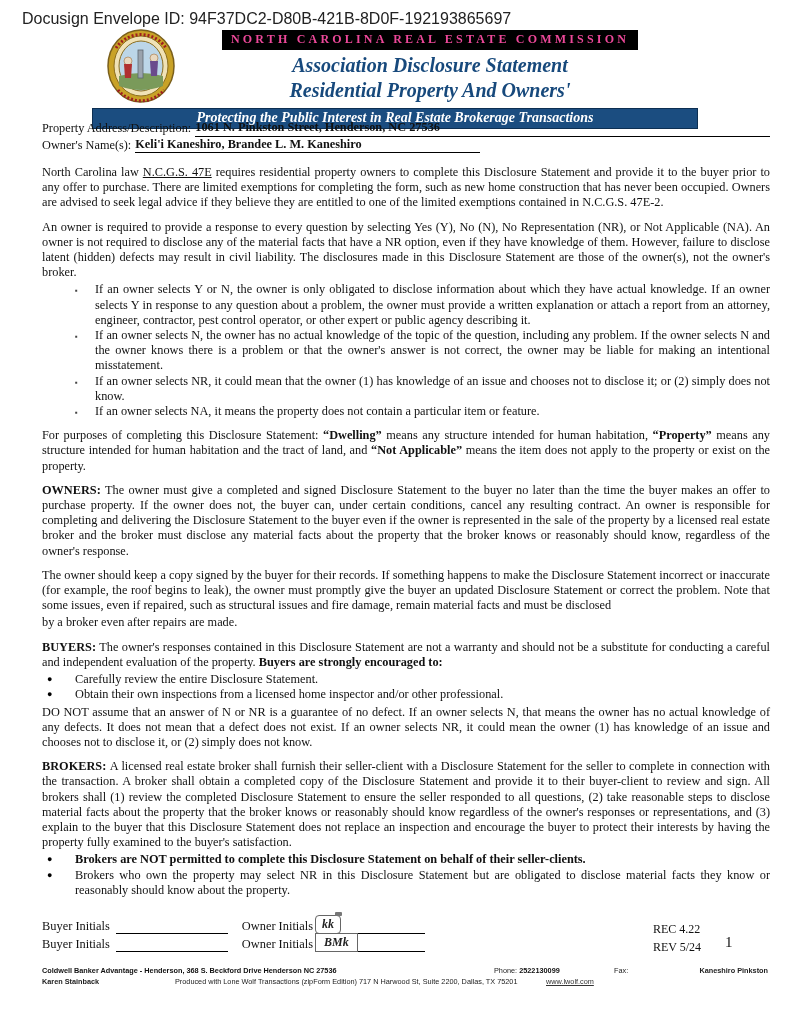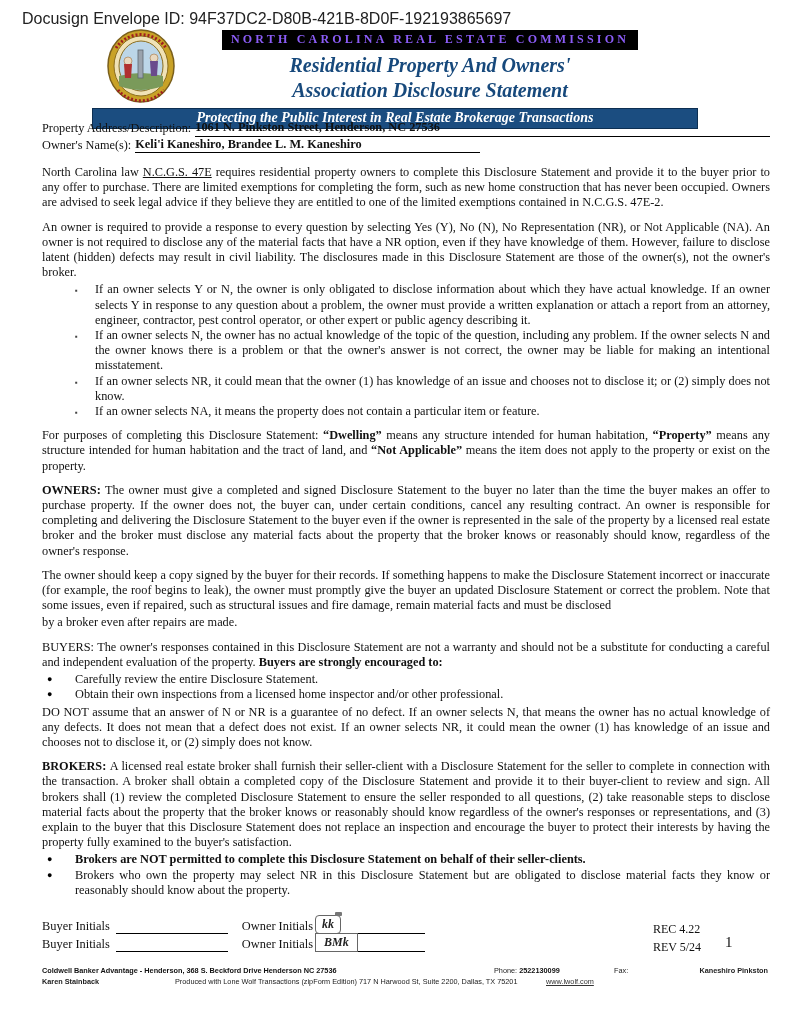--- a/index.html
+++ b/index.html
@@ -10,21 +10,21 @@
   }
   .envelope-id{
     position:absolute;top:10px;left:22px;
     font-family:"Liberation Sans", sans-serif;font-size:16px;color:#222;
   }
   
   .header{position:absolute;left:92px;top:30px;width:606px;}
   .seal{position:absolute;left:14px;top:-2px;width:70px;height:80px;}
   .banner-col{margin-left:130px;width:416px;text-align:center;}
   .black-banner{
-    background:#000;color:#8b5cf6;font-weight:bold;font-size:12px;
+    background:#000;color:#ec4899;font-weight:bold;font-size:12px;
     letter-spacing:3.2px;padding:2px 4px 3px;white-space:nowrap;
   }
   .doc-title{
     color:#17497c;font-weight:bold;font-style:italic;
     font-size:20px;line-height:1.25;margin-top:3px;
   }
   .tagline{
     margin-top:5px;background:#1b4d80;border:1px solid #0d2f52;color:#fff;
     font-weight:bold;font-style:italic;font-size:14px;
     text-align:center;padding:1px 0 2px;
@@ -87,22 +87,22 @@
       <circle cx="22" cy="33" r="4" fill="#e8d8c0" stroke="#a07040" stroke-width="0.6"></circle>
       <path d="M18 36 L26 36 L25 50 L19 50 Z" fill="#b03030"></path>
       <circle cx="48" cy="30" r="4" fill="#e8d8c0" stroke="#a07040" stroke-width="0.6"></circle>
       <path d="M44 33 L52 33 L51 48 L45 48 Z" fill="#6a4a8c"></path>
       <path d="M10 20 A 30 30 0 0 1 60 20" fill="none" stroke="#a02020" stroke-width="3" stroke-dasharray="2 2"></path>
       <path d="M12 62 A 30 30 0 0 0 58 62" fill="none" stroke="#a02020" stroke-width="3" stroke-dasharray="2 2"></path>
     </svg>
     <div class="banner-col">
       <div class="black-banner">NORTH CAROLINA REAL ESTATE COMMISSION</div>
       <div class="doc-title">
+        <div>Association Disclosure Statement</div>
         <div>Residential Property And Owners'</div>
-        <div>Association Disclosure Statement</div>
       </div>
     </div>
     <div class="tagline">Protecting the Public Interest in Real Estate Brokerage Transactions</div>
   </div>
 
   <div class="body-col">
 
     <div class="prop-line">
       <span class="lbl">Property Address/Description:</span>
       <span class="prop-fill">1061 N. Pinkston Street, Henderson, NC  27536</span>
@@ -123,21 +123,21 @@
       <li><span class="mark">▪</span><span>If an owner selects NA, it means the property does not contain a particular item or feature.</span></li>
     </ul>
 
     <div class="para"><span>For purposes of completing this Disclosure Statement: </span><span style="font-weight: bold;">“Dwelling”</span><span> means any structure intended for human habitation, </span><span style="font-weight: bold;">“Property”</span><span> means any structure intended for human habitation and the tract of land, and </span><span style="font-weight: bold;">“Not Applicable”</span><span> means the item does not apply to the property or exist on the property.</span></div>
 
     <div class="para"><span style="font-weight: bold;">OWNERS: </span><span>The owner must give a completed and signed Disclosure Statement to the buyer no later than the time the buyer makes an offer to purchase property. If the owner does not, the buyer can, under certain conditions, cancel any resulting contract. An owner is responsible for completing and delivering the Disclosure Statement to the buyer even if the owner is represented in the sale of the property by a licensed real estate broker and the broker must disclose any material facts about the property that the broker knows or reasonably should know, regardless of the owner's response.</span></div>
 
     <div class="para">The owner should keep a copy signed by the buyer for their records. If something happens to make the Disclosure Statement incorrect or inaccurate (for example, the roof begins to leak), the owner must promptly give the buyer an updated Disclosure Statement or correct the problem. Note that some issues, even if repaired, such as structural issues and fire damage, remain material facts and must be disclosed</div>
     <div class="tight">by a broker even after repairs are made.</div>
 
-    <div class="para"><span style="font-weight: normal;">BUYERS: </span><span>The owner's responses contained in this Disclosure Statement are not a warranty and should not be a substitute for conducting a careful and independent evaluation of the property. </span><span style="font-weight: bold;">Buyers are strongly encouraged to:</span></div>
+    <div class="para"><span style="font-weight: bold;">BUYERS: </span><span>The owner's responses contained in this Disclosure Statement are not a warranty and should not be a substitute for conducting a careful and independent evaluation of the property. </span><span style="font-weight: bold;">Buyers are strongly encouraged to:</span></div>
     <ul class="blist l2">
       <li><span class="mark">●</span><span>Carefully review the entire Disclosure Statement.</span></li>
       <li><span class="mark">●</span><span>Obtain their own inspections from a licensed home inspector and/or other professional.</span></li>
     </ul>
     <div class="tight" style="text-align:justify">DO NOT assume that an answer of N or NR is a guarantee of no defect. If an owner selects N, that means the owner has no actual knowledge of any defects. It does not mean that a defect does not exist. If an owner selects NR, it could mean the owner (1) has knowledge of an issue and chooses not to disclose it, or (2) simply does not know.</div>
 
     <div class="para"><span style="font-weight: bold;">BROKERS: </span><span>A licensed real estate broker shall furnish their seller-client with a Disclosure Statement for the seller to complete in connection with the transaction. A broker shall obtain a completed copy of the Disclosure Statement and provide it to their buyer-client to review and sign. All brokers shall (1) review the completed Disclosure Statement to ensure the seller responded to all questions, (2) take reasonable steps to disclose material facts about the property that the broker knows or reasonably should know regardless of the owner's responses or representations, and (3) explain to the buyer that this Disclosure Statement does not replace an inspection and encourage the buyer to protect their interests by having the property fully examined to the buyer's satisfaction.</span></div>
     <ul class="blist l2">
       <li><span class="mark">●</span><span><span style="font-weight: bold;">Brokers are NOT permitted to complete this Disclosure Statement on behalf of their seller-clients.</span></span></li>
       <li><span class="mark">●</span><span><span>Brokers who own the property may select NR in this Disclosure Statement but are obligated to disclose material facts they know or reasonably should know about the property.</span></span></li>

